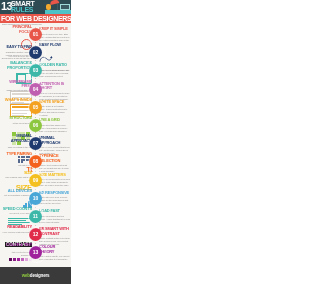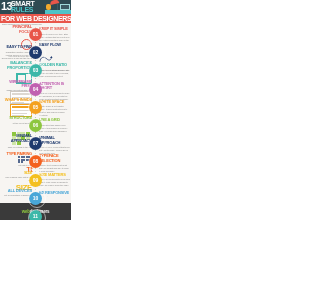--- a/index.html
+++ b/index.html
@@ -3,21 +3,21 @@
 <meta charset="utf-8">
 <style>
   * { margin:0; padding:0; box-sizing:border-box; }
   html,body { background:#ffffff; }
   body {
     width:71px; height:300px; overflow:hidden;
     font-family:"Liberation Sans", sans-serif;
     position:relative;
   }
   #page {
-    width:71px; height:220px; position:relative;
+    width:71px; height:284px; position:relative;
     background:#f7f5f2; overflow:hidden;
   }
 
   
   .header {
     position:relative; height:14px; width:100%;
     background:#2e4a52; overflow:hidden;
   }
   .hdr-num {
     position:absolute; left:1px; top:0px;

